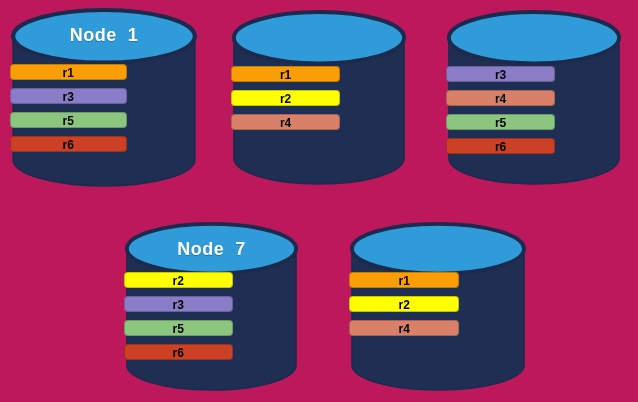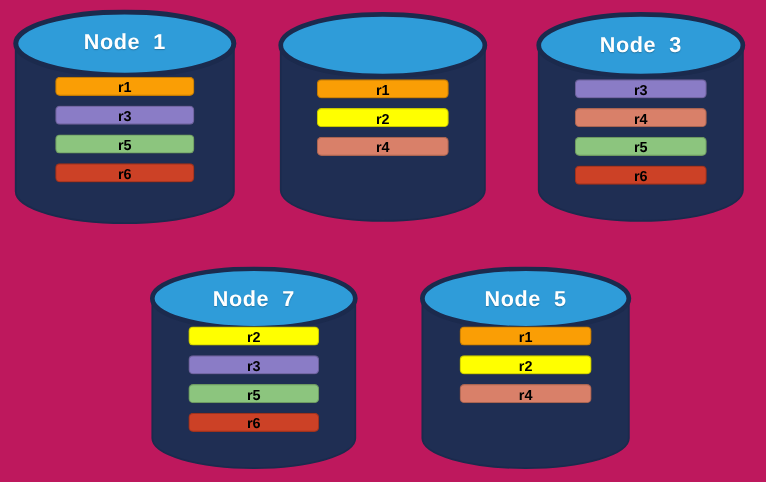--- a/index.html
+++ b/index.html
@@ -10,21 +10,21 @@
   .node{position:absolute;}
   .node svg{position:absolute;left:0;top:0;width:100%;height:100%;display:block;}
   .node-title{
     position:absolute;left:0;top:12px;width:100%;height:30px;line-height:30px;
     text-align:center;color:#ffffff;font-weight:bold;font-size:18px;
     white-space:pre;letter-spacing:0.5px;
     text-shadow:0 1px 1px rgba(0,0,0,0.25);
   }
   .records{
     position:absolute;left:0;width:100%;
-    display:flex;flex-direction:column;align-items:center;gap:8px;
+    display:flex;flex-direction:column;align-items:flex-start;gap:8px;
   }
   .row1 .records{top:56px;}
   .row2 .records{top:50px;}
   .bar{
     width:62%;height:16px;line-height:16px;border-radius:4px;
     text-align:center;font-weight:bold;font-size:12px;color:#000000;
     border:1px solid rgba(0,0,0,0.22);
     box-sizing:border-box;
   }
   
@@ -63,21 +63,20 @@
         <div class="bar" style="background: rgb(255, 255, 0); color: rgb(0, 0, 0);">r2</div>
         <div class="bar" style="background: rgb(217, 128, 105); color: rgb(0, 0, 0);">r4</div>
       </div>
   </div>
 
   <div class="node row1" id="node3">
     <svg viewBox="0 0 180 178" preserveAspectRatio="none">
       <path d="M3,28 L3,150 A87,26 0 0 0 177,150 L177,28 Z" fill="#1F2E53" stroke="#1B2A4D" stroke-width="1.5"></path>
       <ellipse cx="90" cy="28" rx="87" ry="26" fill="#2F9CD9" stroke="#1B2A4D" stroke-width="4"></ellipse>
     </svg>
-    <div class="node-title">Node  3</div>
     <div class="records">
         <div class="bar" style="background: rgb(138, 124, 198); color: rgb(0, 0, 0);">r3</div>
         <div class="bar" style="background: rgb(217, 128, 105); color: rgb(0, 0, 0);">r4</div>
         <div class="bar" style="background: rgb(140, 197, 126); color: rgb(0, 0, 0);">r5</div>
         <div class="bar" style="background: rgb(204, 65, 38); color: rgb(0, 0, 0);">r6</div>
       </div>
   </div>
 
   <div class="node row2" id="node4">
     <svg viewBox="0 0 180 178" preserveAspectRatio="none">
@@ -91,21 +90,20 @@
         <div class="bar" style="background: rgb(140, 197, 126); color: rgb(0, 0, 0);">r5</div>
         <div class="bar" style="background: rgb(204, 65, 38); color: rgb(0, 0, 0);">r6</div>
       </div>
   </div>
 
   <div class="node row2" id="node5">
     <svg viewBox="0 0 180 178" preserveAspectRatio="none">
       <path d="M3,28 L3,150 A87,26 0 0 0 177,150 L177,28 Z" fill="#1F2E53" stroke="#1B2A4D" stroke-width="1.5"></path>
       <ellipse cx="90" cy="28" rx="87" ry="26" fill="#2F9CD9" stroke="#1B2A4D" stroke-width="4"></ellipse>
     </svg>
-    <div class="node-title">Node  5</div>
     <div class="records">
         <div class="bar" style="background: rgb(250, 158, 5); color: rgb(0, 0, 0);">r1</div>
         <div class="bar" style="background: rgb(255, 255, 0); color: rgb(0, 0, 0);">r2</div>
         <div class="bar" style="background: rgb(217, 128, 105); color: rgb(0, 0, 0);">r4</div>
       </div>
   </div>
 
 </div>
 
 </body></html>

